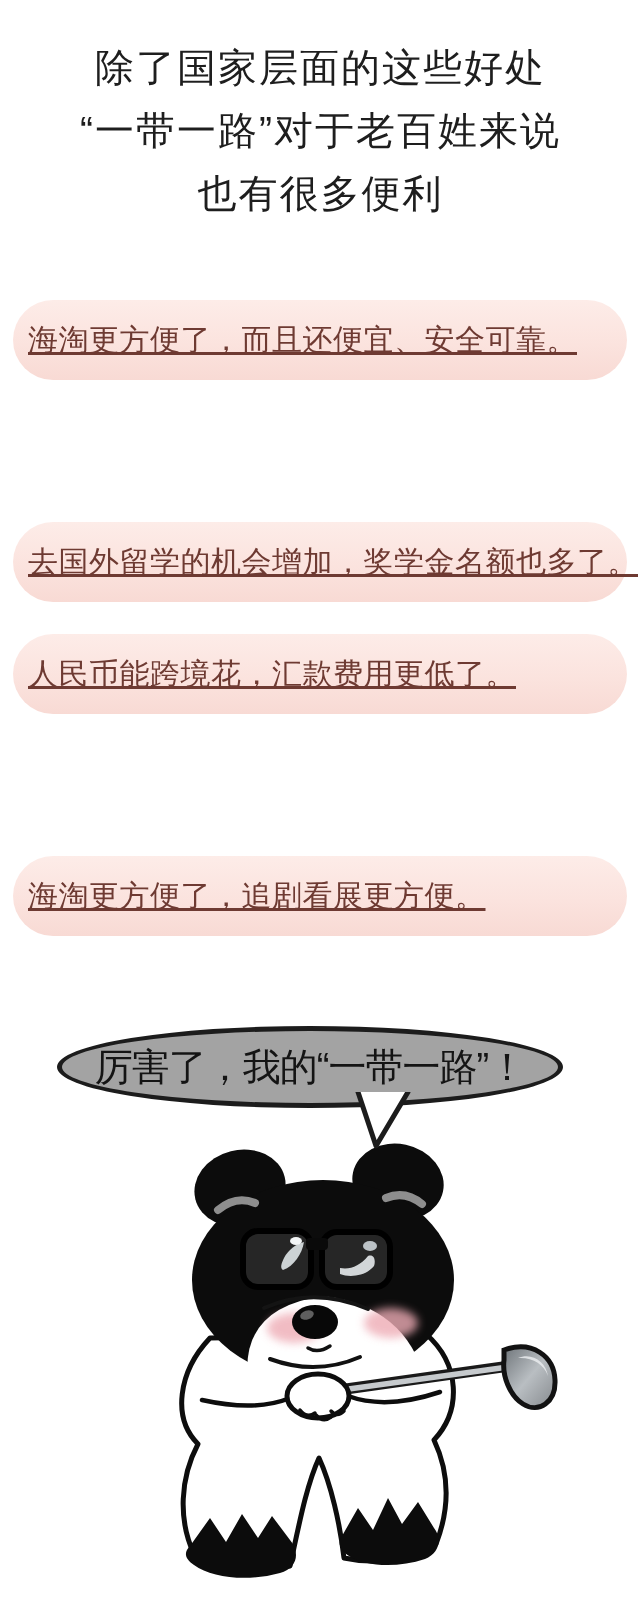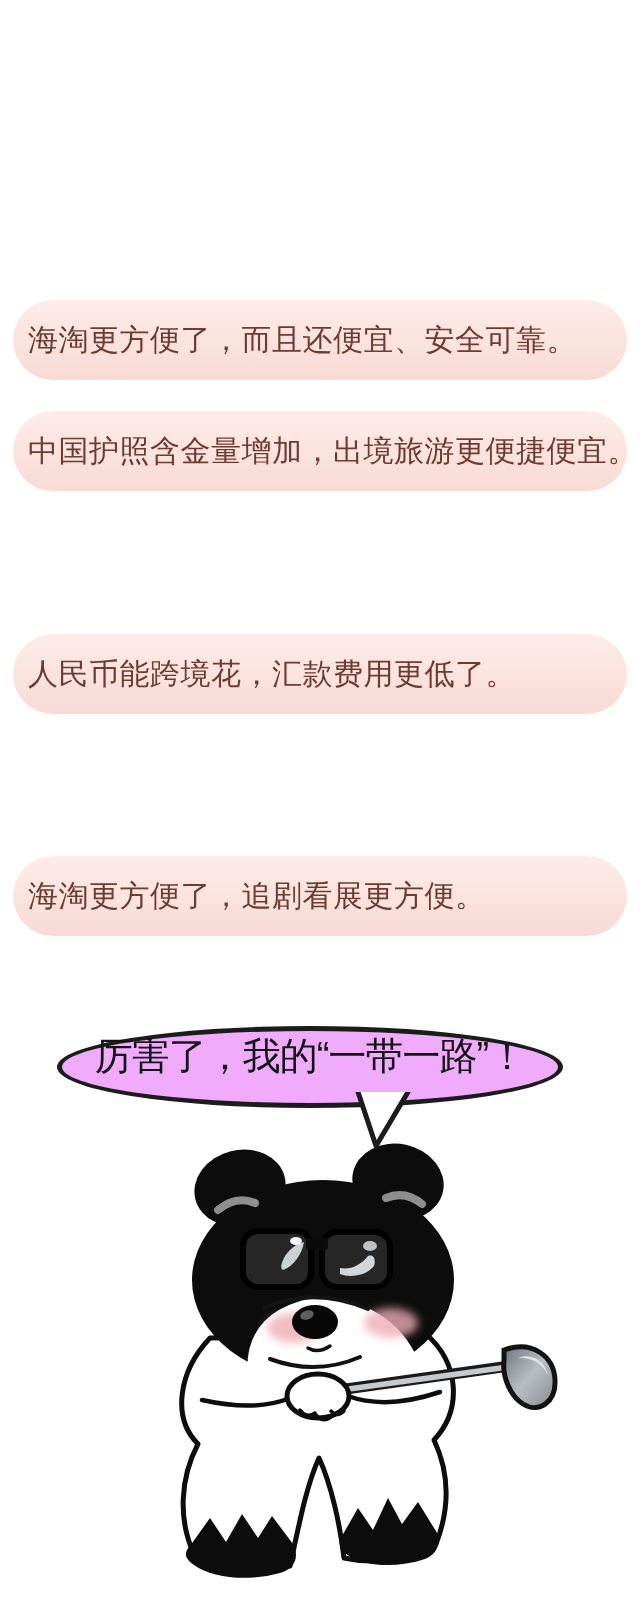--- a/index.html
+++ b/index.html
@@ -10,45 +10,50 @@
   .title{
     position:absolute;top:36px;left:0;width:641px;text-align:center;
     font-size:39px;line-height:63px;color:#1e1e1e;letter-spacing:2px;font-weight:400;
   }
   .benefit{
     position:absolute;left:13px;width:614px;height:80px;border-radius:40px;
     background:linear-gradient(180deg,#fdece8 0%,#fbe3de 55%,#f8dad4 100%);
     display:flex;align-items:center;box-sizing:border-box;padding:0 10px 0 15px;
   }
   .benefit span{
-    font-size:30px;color:#6e3a32;letter-spacing:0.5px;white-space:nowrap;
+    font-size:30px;color:#6e3a32;letter-spacing:0.5px;white-space:nowrap;text-decoration:underline;
   }
   .b1{top:300px;} .b2{top:411px;} .b3{top:522px;} .b4{top:634px;align-items:center;} .b5{top:745px;} .b6{top:856px;}
   .speech{
     position:absolute;left:57px;top:1026px;width:506px;height:82px;box-sizing:border-box;
-    border:5px solid #1c1c1c;border-radius:50%;background:#f0abfc;
-    display:flex;justify-content:center;z-index:2;
+    border:5px solid #1c1c1c;border-radius:50%;background:#a3a3a3;
+    display:flex;align-items:center;justify-content:center;z-index:2;
   }
   .speech span{
     font-size:38px;color:#141414;letter-spacing:-1px;white-space:nowrap;font-weight:400;
   }
   .tail{position:absolute;left:348px;top:1092px;z-index:3;}
   .mascot{position:absolute;left:118px;top:1138px;z-index:1;}
 </style>
 </head>
 <body>
 
 <div class="canvas">
 
+  <div class="title">
+    <div>除了国家层面的这些好处</div>
+    <div>“一带一路”对于老百姓来说</div>
+    <div>也有很多便利</div>
+  </div>
 
   <div class="benefit b1">
     <span>海淘更方便了，而且还便宜、安全可靠。</span>
   </div>
-  <div class="benefit b2">
-    <span>中国护照含金量增加，出境旅游更便捷便宜。</span>
+  <div class="benefit b3">
+    <span>去国外留学的机会增加，奖学金名额也多了。</span>
   </div>
   <div class="benefit b4">
     <span>人民币能跨境花，汇款费用更低了。</span>
   </div>
   <div class="benefit b6">
     <span>海淘更方便了，追剧看展更方便。</span>
   </div>
 
   <div class="speech">
     <span>厉害了，我的“一带一路”！</span>

